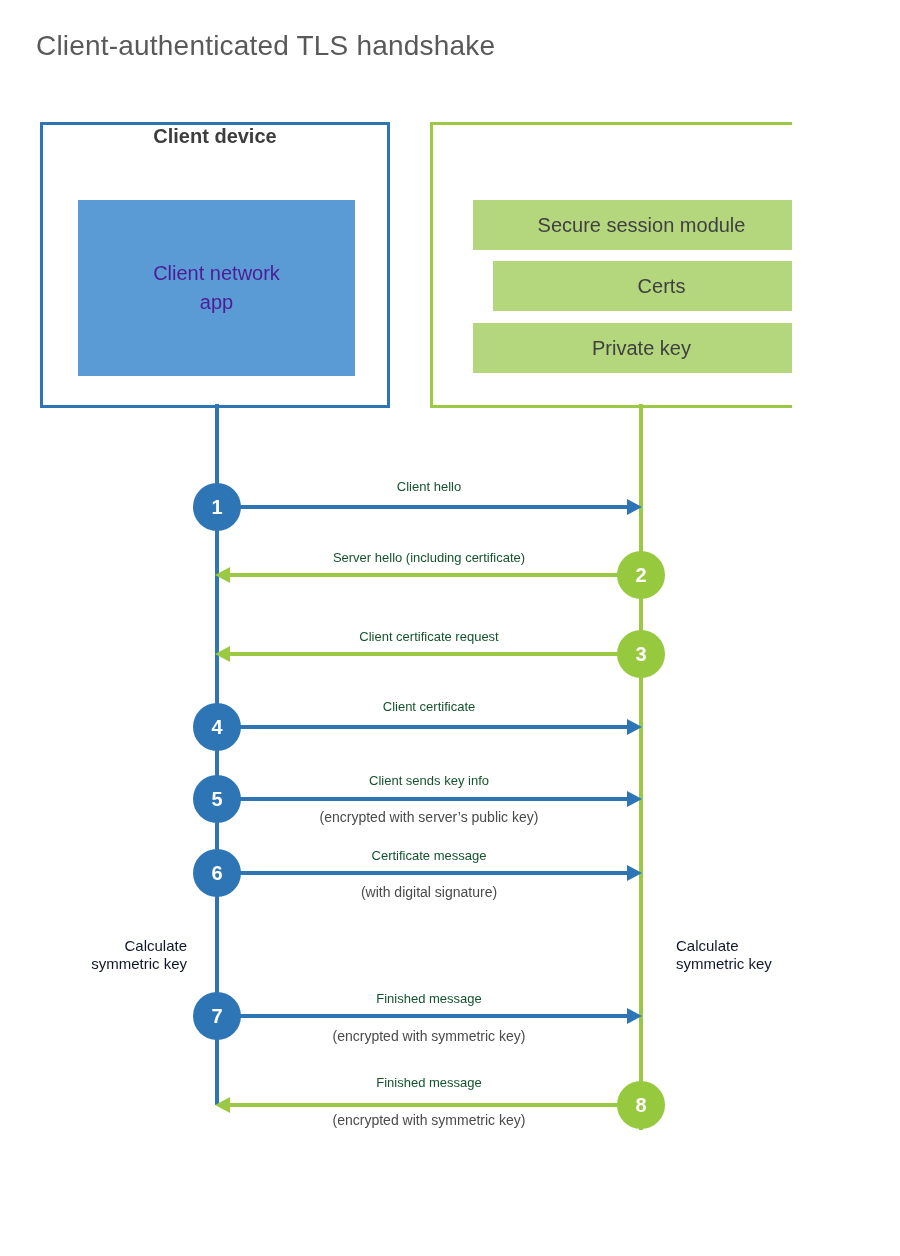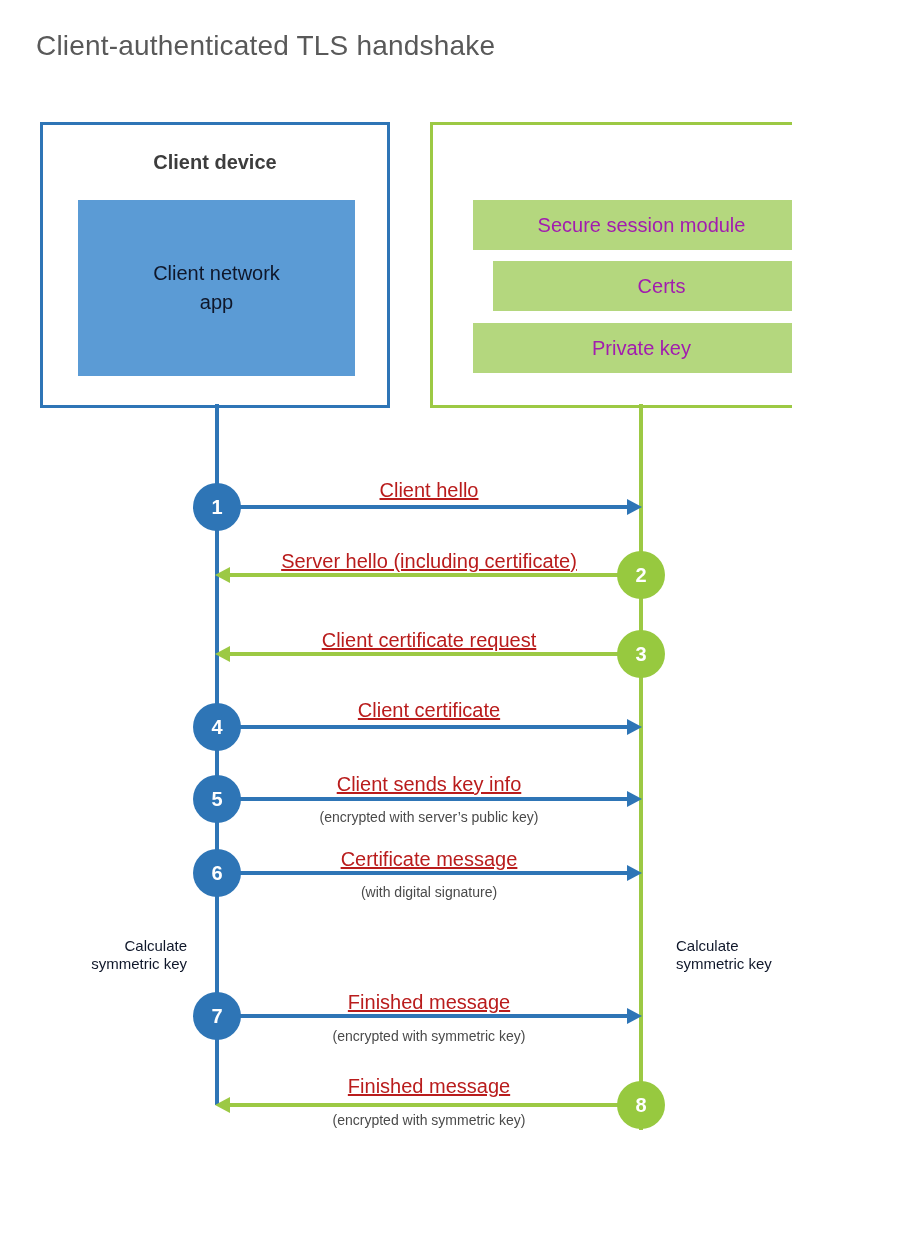--- a/index.html
+++ b/index.html
@@ -8,29 +8,29 @@
     font-family:"Liberation Sans", sans-serif; overflow:hidden;
   }
   #page-title {
     position:absolute; left:36px; top:30px;
     font-size:28px; font-weight:400; color:#595959; letter-spacing:0.2px;
   }
   
   .entity { position:absolute; top:122px; height:286px; box-sizing:border-box; background:#ffffff; }
   #client-box { left:40px;  width:350px; border:3px solid #2e75b6; }
   #server-box { left:430px; width:423px; border:3px solid #9cc944; }
-  .entity-title { margin-top:26px; text-align:center; font-size:20px; font-weight:bold; color:#3d3d3d; }
+  .entity-title { text-align:center; font-size:20px; font-weight:bold; color:#3d3d3d; }
   #client-app {
     position:absolute; left:35px; top:75px; width:277px; height:176px;
-    background:#5b9bd5; color:#0f172a; font-size:20px; line-height:29px;
+    background:#5b9bd5; color:#4c1d95; font-size:20px; line-height:29px;
     display:flex; align-items:center; justify-content:center; text-align:center; white-space:pre-line;
   }
   .server-bar {
     position:absolute; left:40px; width:337px; height:50px;
-    background:#b4d77e; color:#a21caf; font-size:20px;
+    background:#b4d77e; color:#404040; font-size:20px;
     display:flex; align-items:center; justify-content:center;
   }
   #server-bar-0 { top:75px; }
   #server-bar-1 { top:136px;margin-left:20px; }
   #server-bar-2 { top:198px; }
   
   .vline { position:absolute; width:4px; }
   .vline.blue  { left:215px; top:404px; height:701px; background:#2e75b6; }
   .vline.green { left:639px; top:404px; height:726px; background:#9cc944; }
   
@@ -42,21 +42,21 @@
   .ahead.left  { border-right:15px solid #9cc944; }
   
   .circle {
     position:absolute; width:48px; height:48px; border-radius:50%;
     color:#ffffff; font-size:20px; font-weight:bold;
     display:flex; align-items:center; justify-content:center;
   }
   .circle.blue  { background:#2e75b6; }
   .circle.green { background:#97c93f; }
   
-  .msg-label { position:absolute; left:229px; width:400px; text-align:center; font-size:20px; color:#b91c1c;text-decoration:underline; }
+  .msg-label { position:absolute; left:229px; width:400px; text-align:center; font-size:13px; color:#14532d; }
   .msg-sub   { position:absolute; left:229px; width:400px; text-align:center; font-size:14px; color:#4a4a4a; }
   
   .note { position:absolute; font-size:14px; line-height:17.5px; color:#4a4a4a; white-space:pre-line; }
   #note-decrypt { left:667px; top:764px; width:175px; }
   .calc { position:absolute; font-size:15px; line-height:18px; color:#0f172a; white-space:pre-line; }
   #calc-left  { left:57px;  top:937px; width:130px; text-align:right; }
   #calc-right { left:676px; top:937px; width:130px; text-align:left; }
 </style>
 </head>
 <body>

